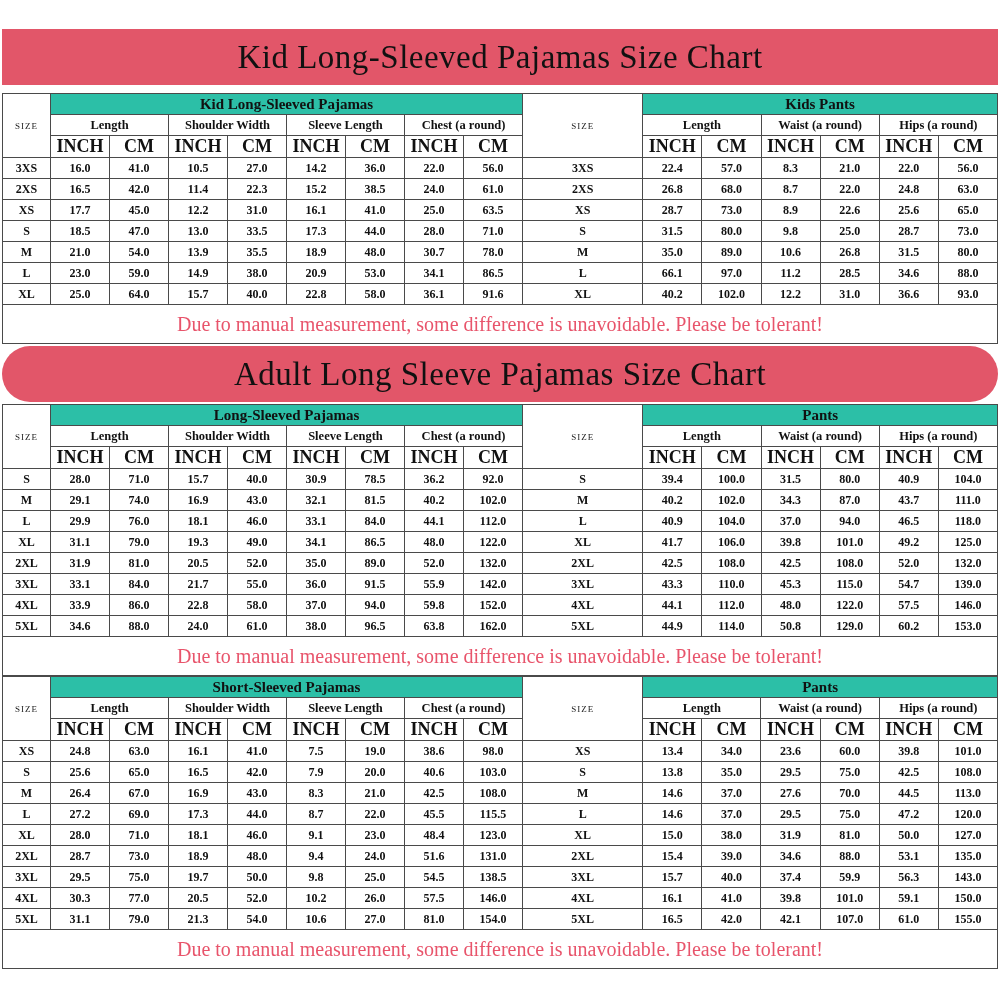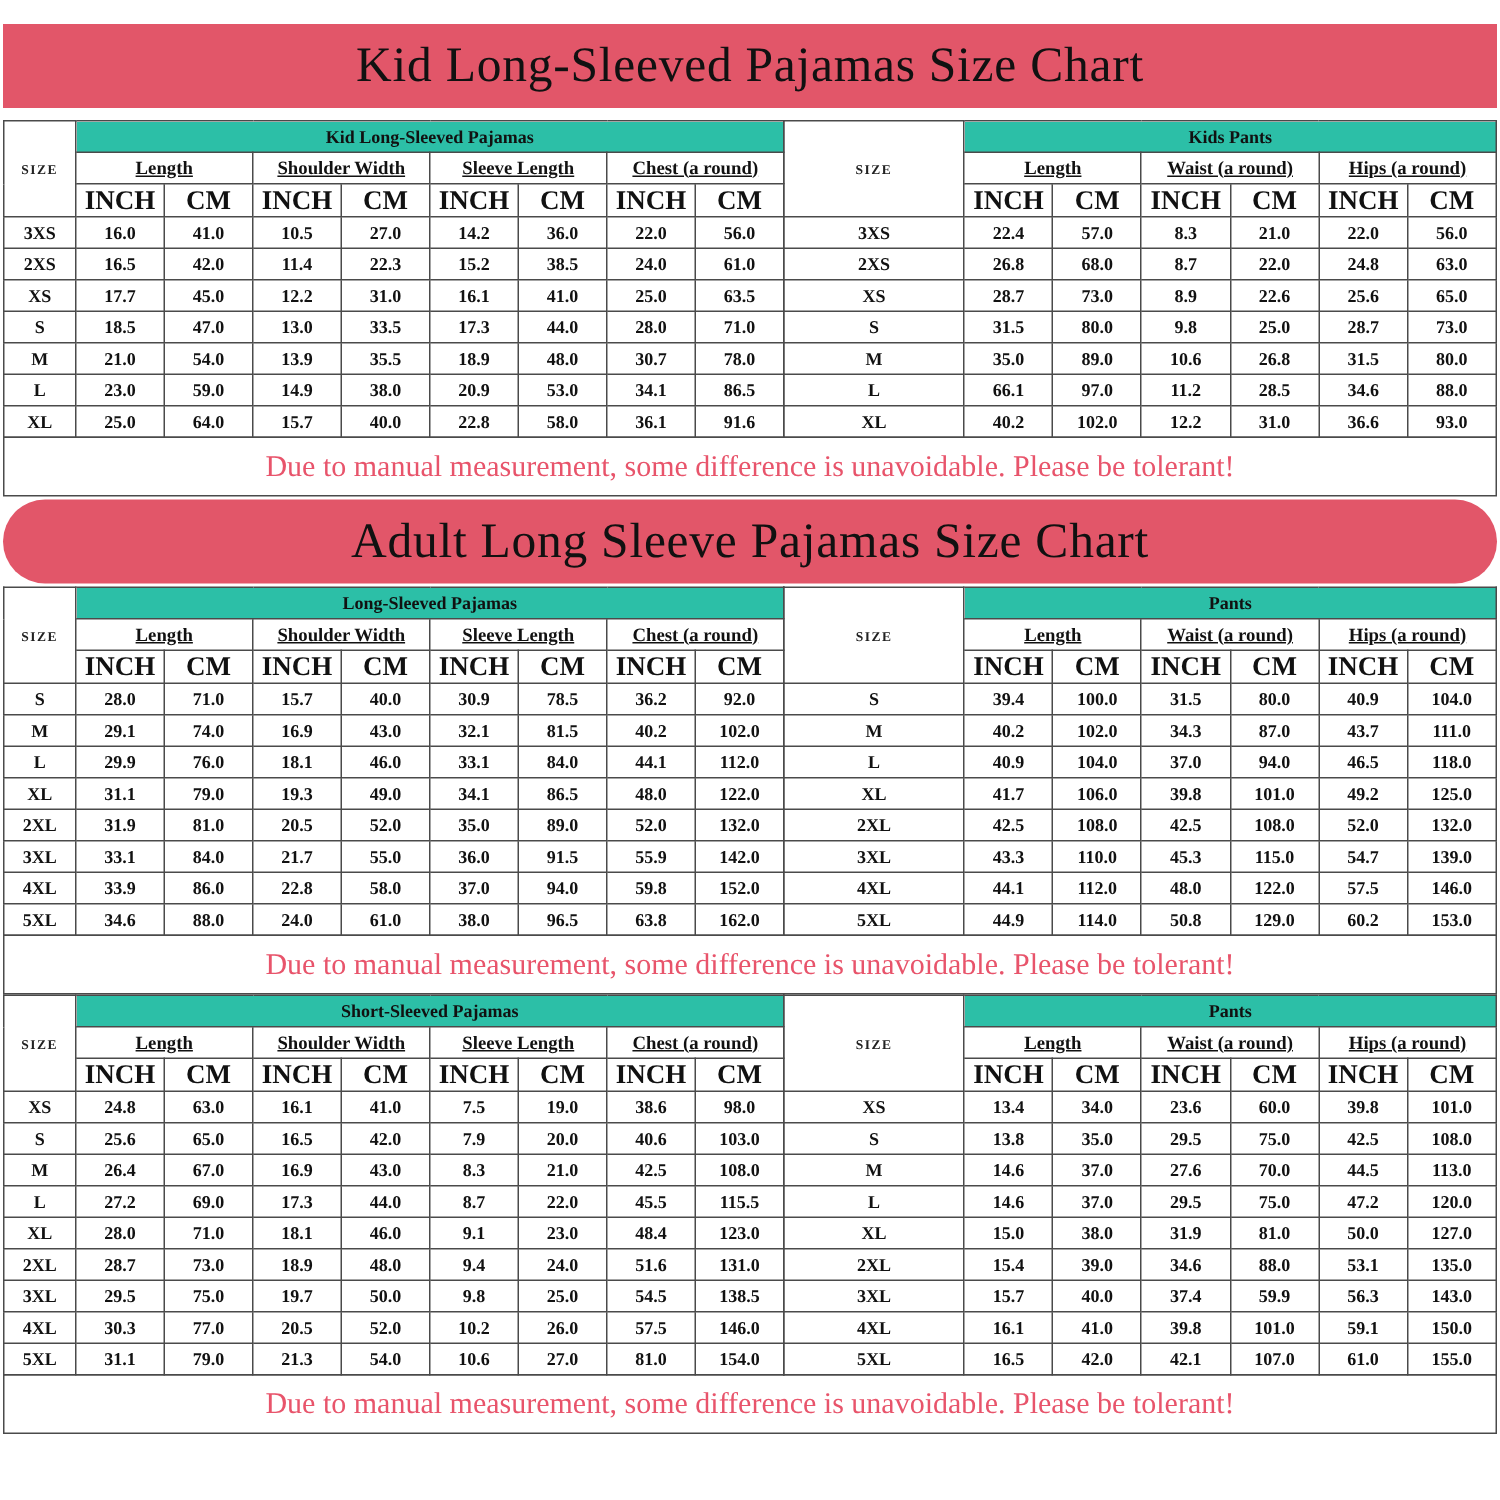--- a/index.html
+++ b/index.html
@@ -9,21 +9,21 @@
     --ink:#111111;
     --pink-text:#e8546b;
   }
   *{box-sizing:border-box;margin:0;padding:0;}
   body{
     width:1000px;height:1000px;
     background:#ffffff;
     font-family:"Liberation Serif","DejaVu Serif",serif;
     color:var(--ink);
   }
-  .page{width:996px;margin:0 auto;padding-top:16px;}
+  .page{width:996px;margin:13px auto;padding-top:16px;}
   .banner{
     background:var(--banner);
     height:56px;
     display:flex;align-items:center;justify-content:center;
     font-size:33px;
     letter-spacing:0.5px;
     color:#111;
   }
   .banner.first{margin-bottom:8px;}
   .banner.later{margin-top:2px;margin-bottom:2px;border-radius:28px;}
@@ -39,30 +39,30 @@
   td{
     border:1px solid var(--line);
     padding:0;
     font-weight:bold;
     vertical-align:middle;
     overflow:hidden;
     white-space:nowrap;
   }
   .teal-cell{
     background:var(--teal);
-    font-size:12px;
+    font-size:15px;
     height:22px;
   }
   .size-head{
     font-size:9px;
-    font-weight:bold;
+    font-weight:normal;
     letter-spacing:1px;
     color:#222;
   }
-  .group-row td{height:20px;font-size:12.5px;text-decoration:underline;}
+  .group-row td{height:20px;font-size:12.5px;}
   .unit-row td{height:19px;font-size:18px;}
   .s1 tbody td{height:21px;}
   .s2 tbody td{height:21px;}
   .s3 tbody td{height:21px;}
   col.c-size-l{width:48px;}
   col.c-size-r{width:120px;}
   col.c-val{width:59px;}
   .disclaimer{
     border:1px solid var(--line);
     margin-top:-1px;

